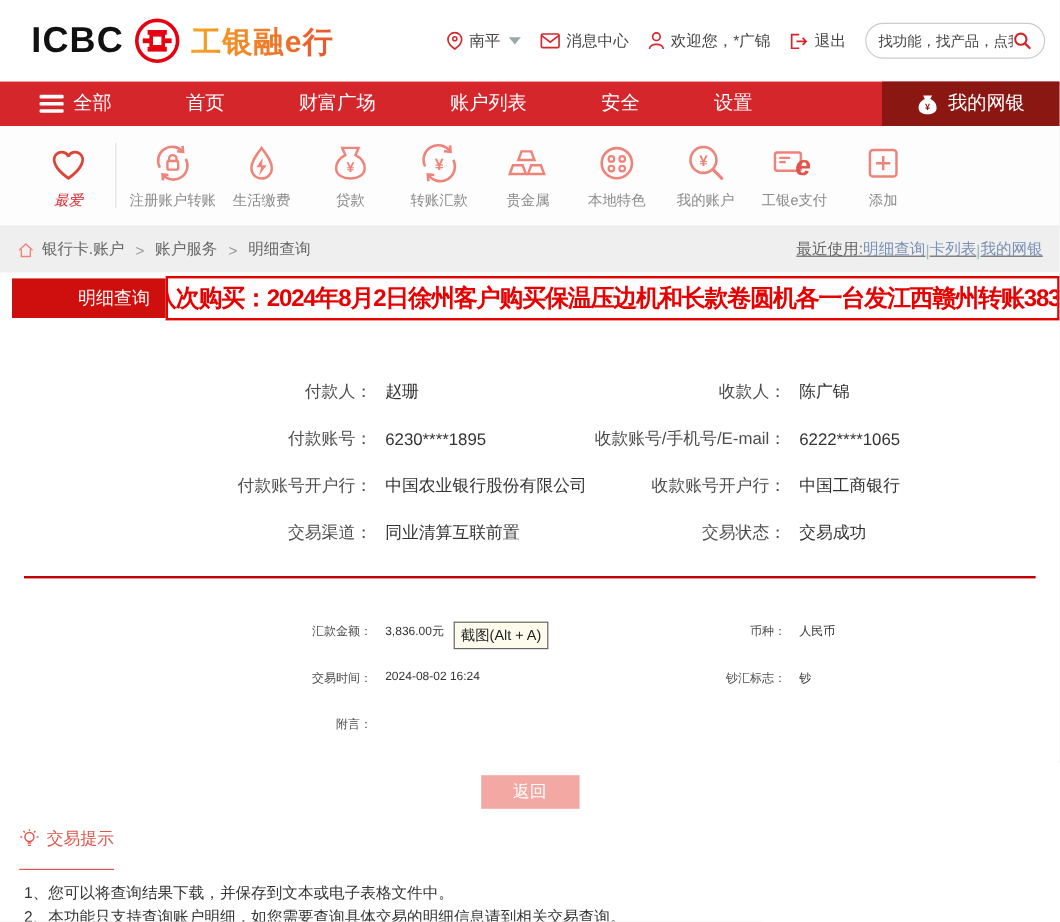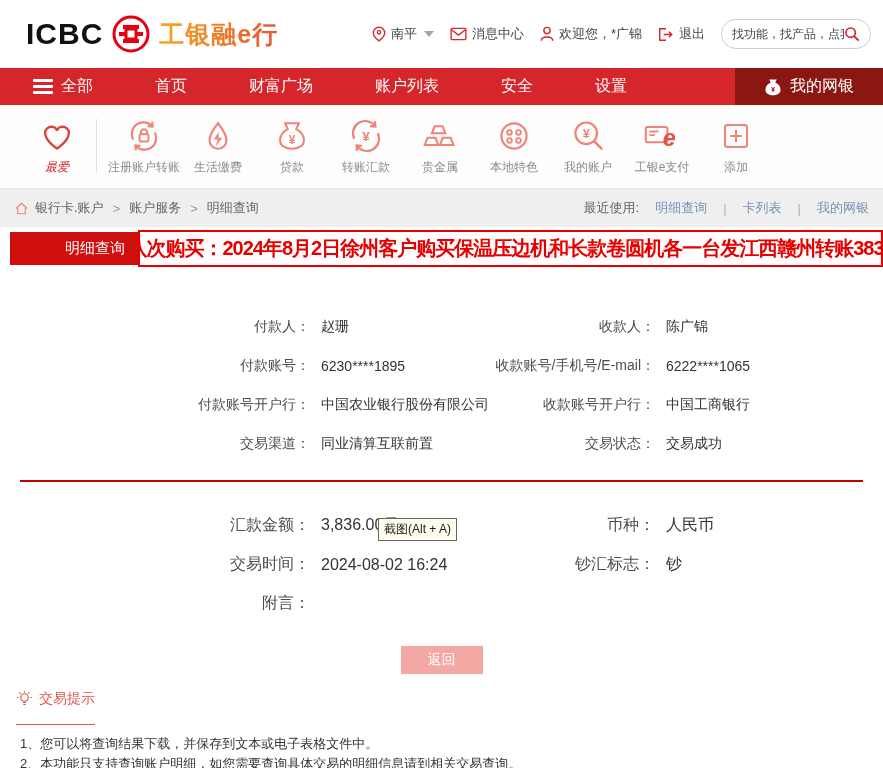--- a/index.html
+++ b/index.html
@@ -33,40 +33,40 @@
   .quick-row { background:#fdfdfd; display:flex; align-items:flex-start; padding:12px 8px 10px 20px; height:84px; border-bottom:1px solid #e8e8e8; }
   .quick-item { width:74px; text-align:center; cursor:pointer; }
   .quick-item .qicon { height:38px; display:flex; align-items:center; justify-content:center; }
   .quick-label { font-size:12px; color:#8a8a8a; margin-top:5px; line-height:14px; }
   .quick-item.fav .quick-label { color:#d5262c;font-style:italic; }
   .vdivider { width:1px; background:#e2e2e2; height:54px; margin:2px 10px 0 2px; }
   
   .crumb-row { height:38px; display:flex; align-items:center; padding:0 14px; font-size:13px; color:#666; }
   .crumb-left { display:flex; align-items:center; gap:6px; }
   .crumb-sep { color:#999; margin:0 3px; }
-  .recent { margin-left:auto; display:flex; align-items:center; gap:16px; }
+  .recent { margin-left:auto; display:flex; align-items:center; gap:0;text-decoration:underline; }
   .recent a { color:#7b90b6; text-decoration:none; cursor:pointer; }
   .recent .bar { color:#9bb; }
   
   .main { background:#fff; position:relative; padding-bottom:2px; }
   .title-section { position:relative; margin-left:10px; padding-top:5px; height:40px; }
   .title-bar { background:#cf0e0e; height:33px; width:863px; display:flex; align-items:center; }
   .title-label { color:#fff; font-size:15px; padding-left:55px; }
   .annotation { position:absolute; left:128px; top:3px; right:0; height:37px;
     background:#fffdfd; border:2px solid #e60000; display:flex; align-items:center; justify-content:center;
     color:#e60000; font-weight:bold; font-size:20px; letter-spacing:-1px; white-space:nowrap; overflow:hidden; }
   
   .details { padding-top:40px; font-size:14px; }
   .drow { display:flex; align-items:center; height:39px; }
   .dlabel1 { width:310px; text-align:right; color:#4d4d4d; white-space:nowrap; }
   .dvalue1 { flex:1; padding-left:11px; color:#333; white-space:nowrap; }
   .dlabel2 { text-align:right; color:#4d4d4d; white-space:nowrap; }
   .dvalue2 { width:228px; padding-left:11px; color:#333; white-space:nowrap; }
   .red-divider { border-top:2px solid #c30000; margin:17px 20px 14px 20px; }
-  .amounts { padding-top:10px; font-size:16px; }
+  .amounts { padding-top:10px; font-size:10px; }
   
   .snap-tooltip { position:absolute; left:378px; top:518px; background:#fdfbec; border:1px solid #666;
     font-size:12px; color:#222; padding:2px 5px; z-index:5; }
   
   .back-btn { display:block; margin:23px auto 0 auto; width:82px; height:28px; background:#f3a8a3; color:#fff;
     border:none; font-size:14px; cursor:pointer; font-family:inherit; }
   
   .tips { padding:16px 16px 10px 16px; }
   .tips-head { display:inline-flex; align-items:center; gap:6px; padding-bottom:16px; border-bottom:1px solid #e0544a; }
   .tips-title { color:#e0544a; font-size:14px; }

